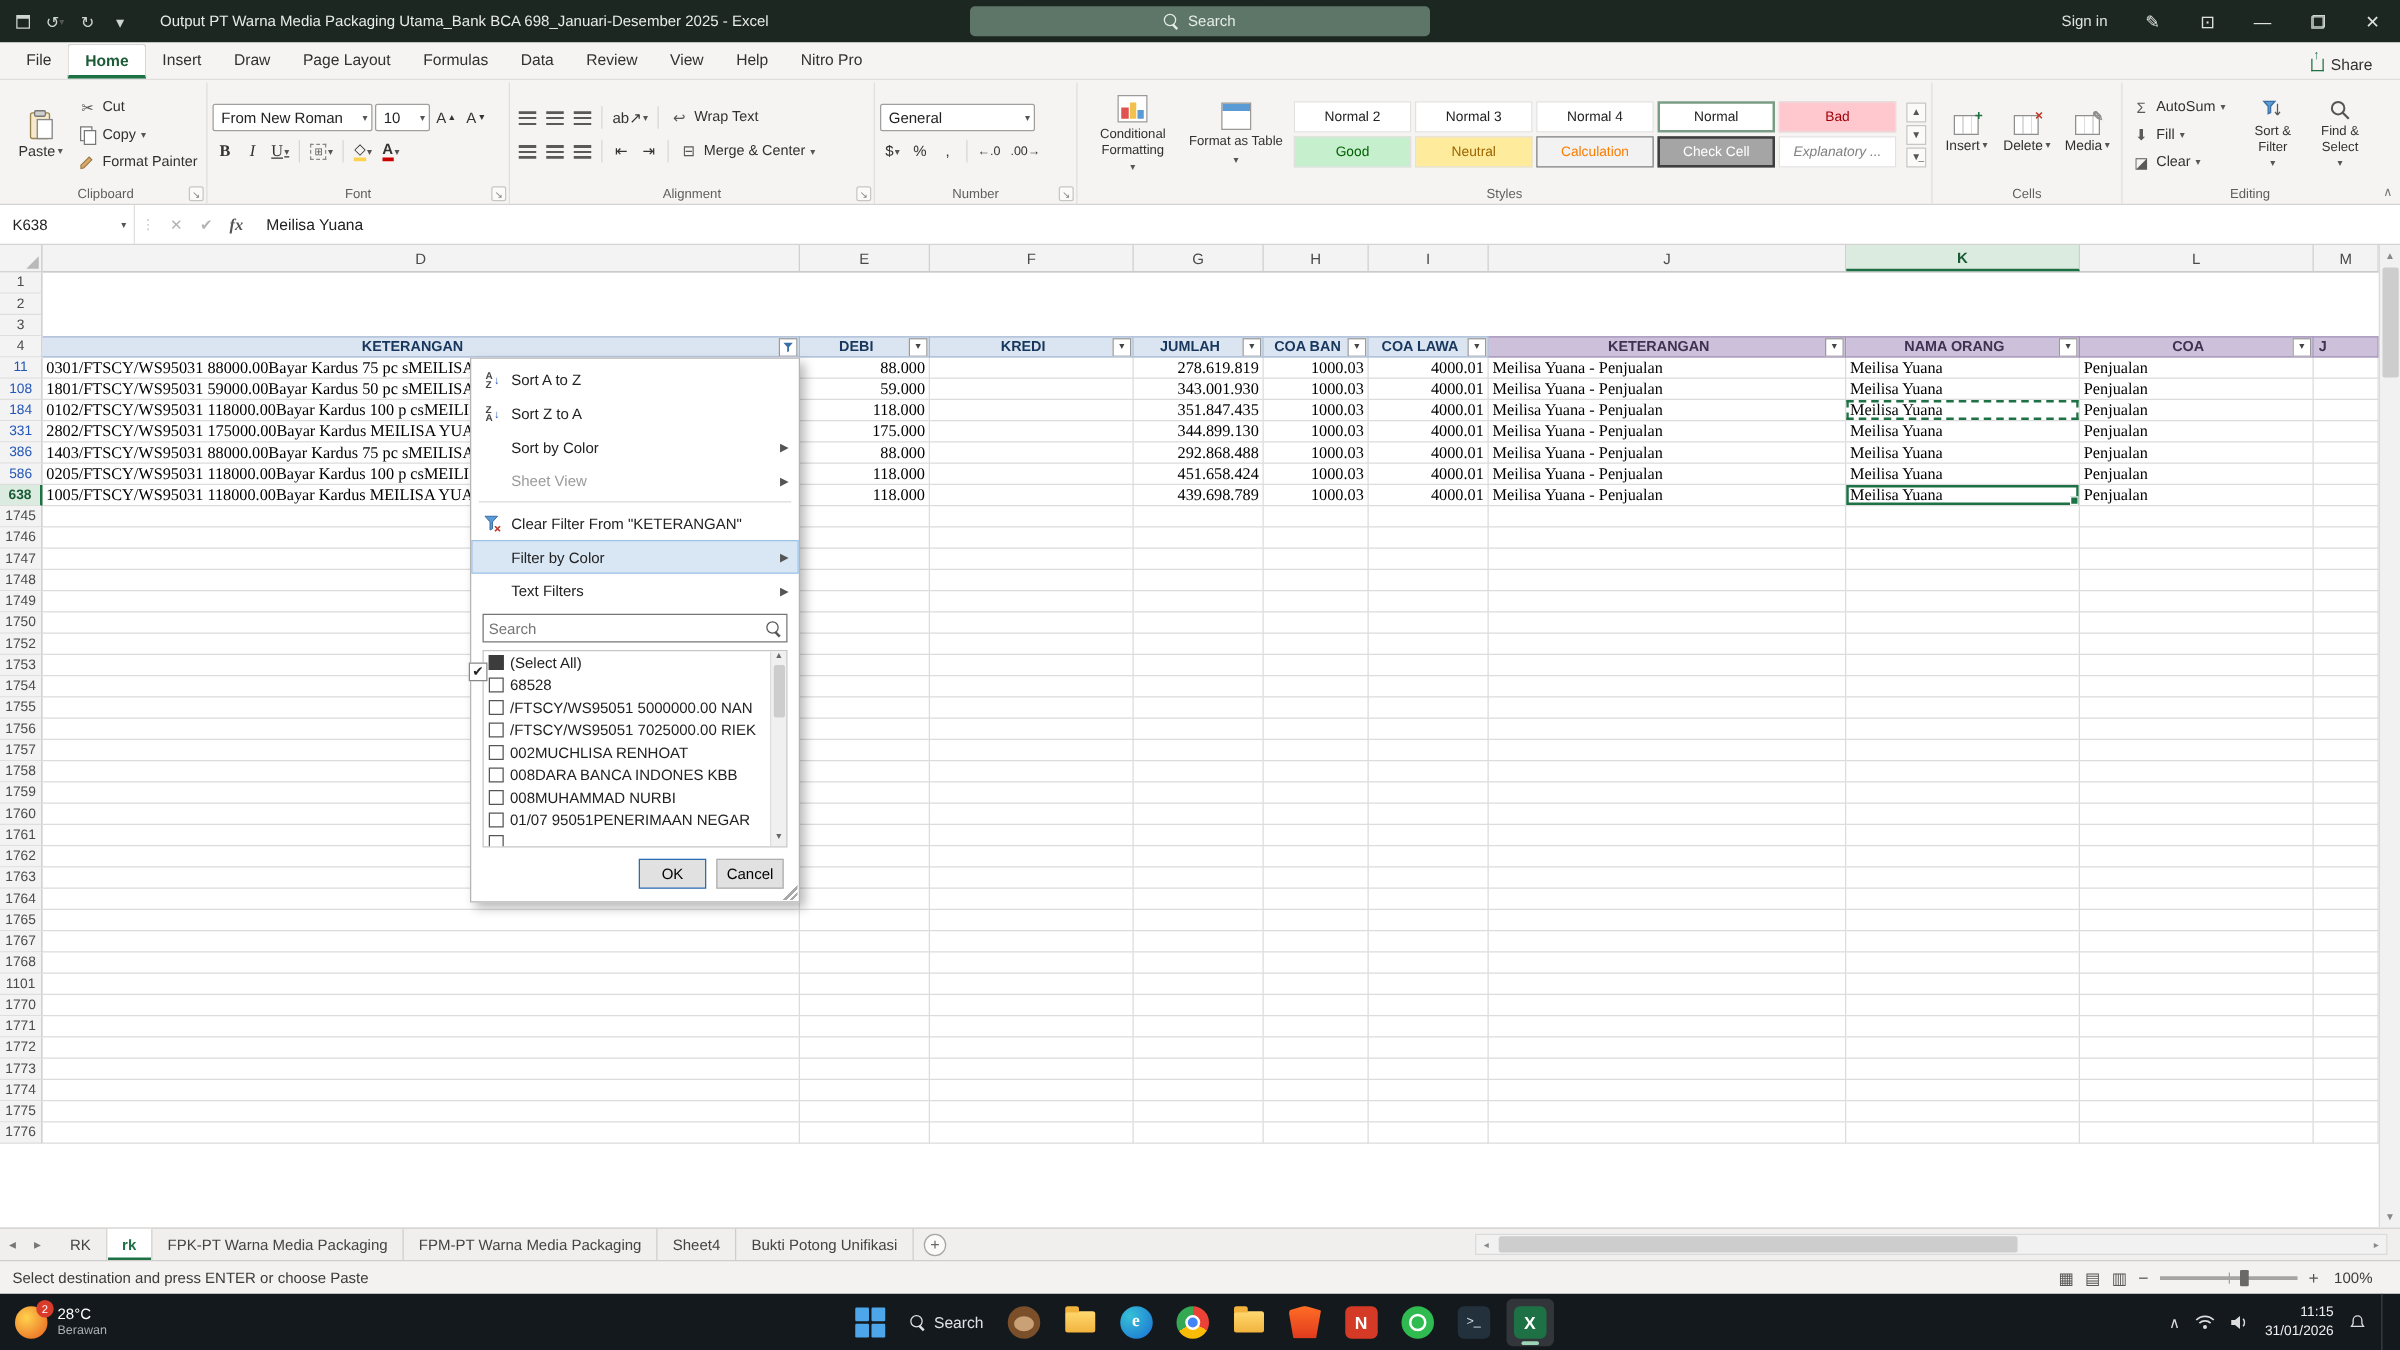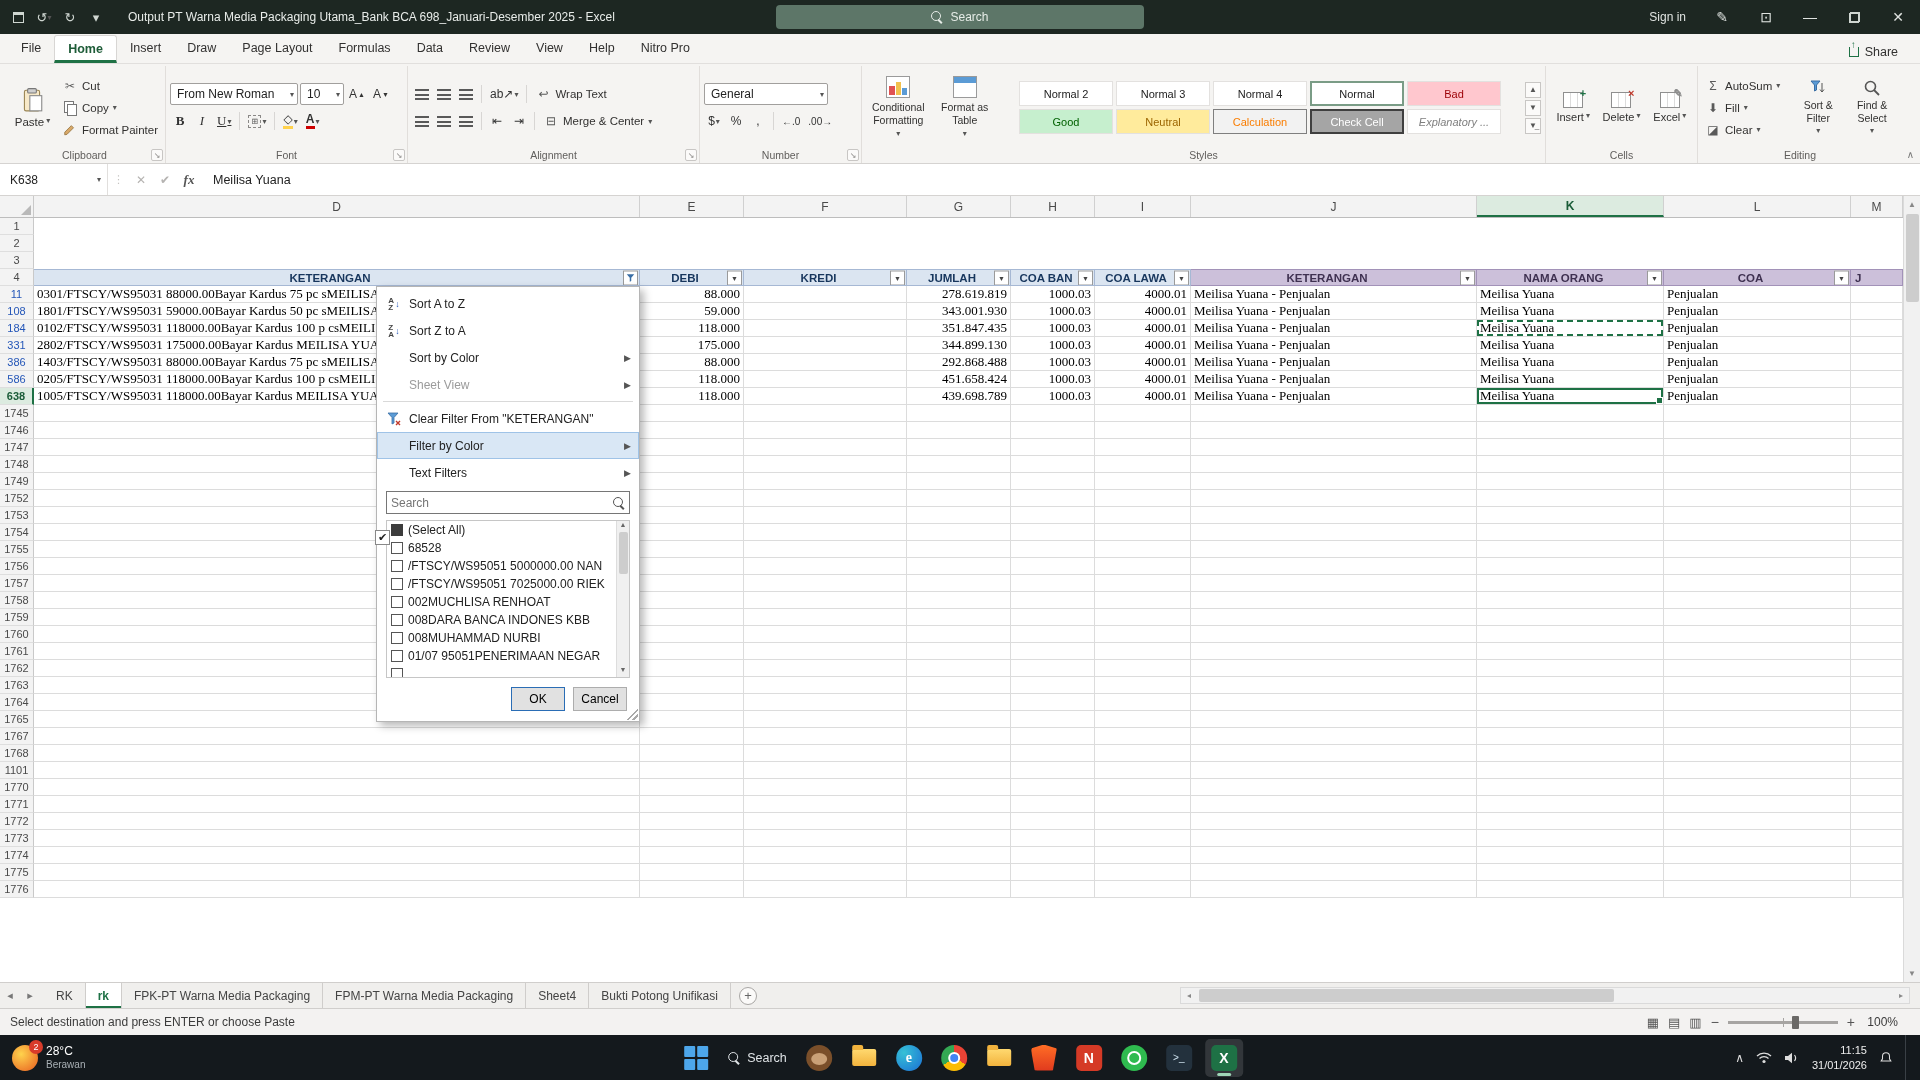--- a/index.html
+++ b/index.html
@@ -49,21 +49,21 @@
   .sqbtn{min-width:20px;height:21px;display:flex;align-items:center;justify-content:center;font-size:12px;color:#333;padding:0 3px;gap:1px}
   .vsep{width:1px;height:18px;background:#d8d6d4;margin:0 3px}
   .bold-b{font-family:"Liberation Serif",serif;font-weight:bold;font-size:13px}
   .ital-i{font-family:"Liberation Serif",serif;font-style:italic;font-size:13px}
   .under-u{font-family:"Liberation Serif",serif;text-decoration:underline;font-size:13px}
   .fontA{border-bottom:3px solid #c00;line-height:1.1;font-size:12px;font-weight:bold}
   .fillbar{border-bottom:3px solid #ffd24d;line-height:1.1;font-size:12px}
   .bars{width:14px;height:11px;background:repeating-linear-gradient(to bottom,#595959 0 2px,transparent 2px 4.5px)}
   .borderico{width:13px;height:13px;border:1px dashed #8a8886;display:grid;place-items:center;font-size:8px;color:#555}
   .i14{width:14px;height:14px}.i24{width:26px;height:26px}
-  .gallery{display:grid;grid-template-columns:repeat(5,94px);grid-auto-rows:25px;gap:3px;align-content:center;margin:0 20px}
+  .gallery{display:grid;grid-template-columns:repeat(5,94px);grid-auto-rows:25px;gap:3px;align-content:center;margin:0 4px}
   .stylebox{display:flex;align-items:center;justify-content:center;font-size:11px;border:1px solid #e3e1df;background:#fff;color:#222;white-space:nowrap;overflow:hidden}
   .st-selected{border:2px solid #7a9c86}
   .st-bad{background:#ffc7ce;color:#9c0006}
   .st-good{background:#c6efce;color:#006100}
   .st-neutral{background:#ffeb9c;color:#9c6500}
   .st-calculation{background:#f2f2f2;color:#fa7d00;border:1px solid #7f7f7f}
   .st-check{background:#a5a5a5;color:#fff;border:2px solid #3f3f3f}
   .st-explanatory{color:#7f7f7f;font-style:italic}
   .galnav{display:flex;flex-direction:column;justify-content:center;gap:2px;margin-left:2px}
   .galnav span{width:16px;height:16px;border:1px solid #c8c6c4;display:flex;align-items:center;justify-content:center;font-size:8px;color:#555;background:#fbfaf9}
@@ -451,21 +451,21 @@
           <span class="biglbl">
             <span>Delete</span>
             <span class="dd">▾</span>
           </span>
         </div>
       <div class="cellbtn">
           <span class="cellico">
             <em style="color:#8e8e8e">✎</em>
           </span>
           <span class="biglbl">
-            <span>Excel</span>
+            <span>Media</span>
             <span class="dd">▾</span>
           </span>
         </div>
     </div>
     <div class="rfoot">
         <span>Cells</span>
       </div>
   </div>
 
   <div class="rgroup" style="width:204px;border-right:none">
@@ -761,20 +761,33 @@
         <div class="gcell num" style="width: 104px;"></div>
         <div class="gcell num" style="width: 84px;"></div>
         <div class="gcell num" style="width: 96px;"></div>
         <div class="gcell" style="width: 286px;"></div>
         <div class="gcell" style="width: 187px;"></div>
         <div class="gcell" style="width: 187px;"></div>
         <div class="gcell" style="width: 52px;"></div>
       </div>
       <div class="grow">
         <div class="rowhdr">1749</div>
+        <div class="gcell" style="width: 606px;"></div>
+        <div class="gcell num" style="width: 104px;"></div>
+        <div class="gcell num" style="width: 163px;"></div>
+        <div class="gcell num" style="width: 104px;"></div>
+        <div class="gcell num" style="width: 84px;"></div>
+        <div class="gcell num" style="width: 96px;"></div>
+        <div class="gcell" style="width: 286px;"></div>
+        <div class="gcell" style="width: 187px;"></div>
+        <div class="gcell" style="width: 187px;"></div>
+        <div class="gcell" style="width: 52px;"></div>
+      </div>
+      <div class="grow">
+        <div class="rowhdr">1750</div>
         <div class="gcell" style="width: 606px;"></div>
         <div class="gcell num" style="width: 104px;"></div>
         <div class="gcell num" style="width: 163px;"></div>
         <div class="gcell num" style="width: 104px;"></div>
         <div class="gcell num" style="width: 84px;"></div>
         <div class="gcell num" style="width: 96px;"></div>
         <div class="gcell" style="width: 286px;"></div>
         <div class="gcell" style="width: 187px;"></div>
         <div class="gcell" style="width: 187px;"></div>
         <div class="gcell" style="width: 52px;"></div>

